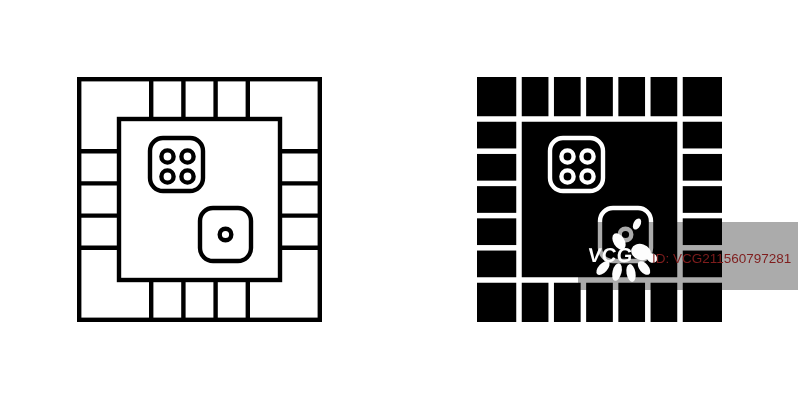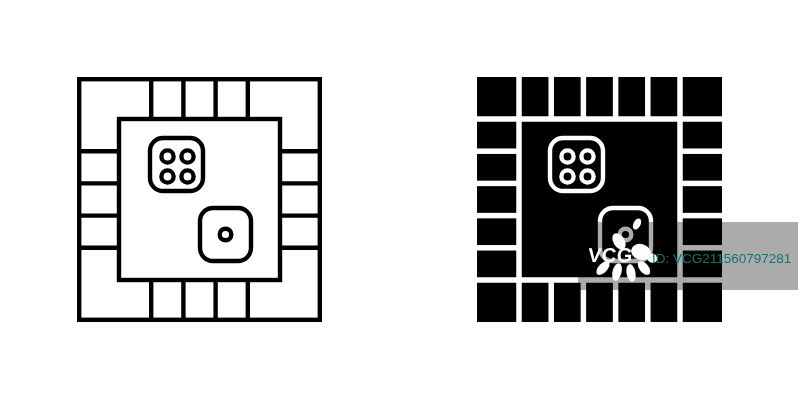--- a/index.html
+++ b/index.html
@@ -84,13 +84,13 @@
   <ellipse cx="57" cy="24" rx="3.5" ry="6" transform="rotate(28 57 24)" fill="#fdfdfd"></ellipse>
   <ellipse cx="61" cy="52" rx="10" ry="8" transform="rotate(18 61 52)" fill="#fdfdfd"></ellipse>
   <ellipse cx="72" cy="58" rx="5.5" ry="4.5" transform="rotate(30 72 58)" fill="#fdfdfd"></ellipse>
   <ellipse cx="23" cy="68" rx="4.5" ry="8.5" transform="rotate(42 23 68)" fill="#fdfdfd"></ellipse>
   <ellipse cx="37" cy="72" rx="4.5" ry="9" transform="rotate(14 37 72)" fill="#fdfdfd"></ellipse>
   <ellipse cx="51" cy="73" rx="4.5" ry="9" transform="rotate(-10 51 73)" fill="#fdfdfd"></ellipse>
   <ellipse cx="64" cy="68" rx="4.5" ry="8" transform="rotate(-40 64 68)" fill="#fdfdfd"></ellipse>
 </svg>
 
 <span class="wm-vcg" style="color: rgb(253, 253, 253);">VCG</span>
-<span class="wm-id" style="color: #0f766e;">ID: VCG211560797281</span>
+<span class="wm-id" style="color: #7f1d1d;">ID: VCG211560797281</span>
 
 </body></html>

